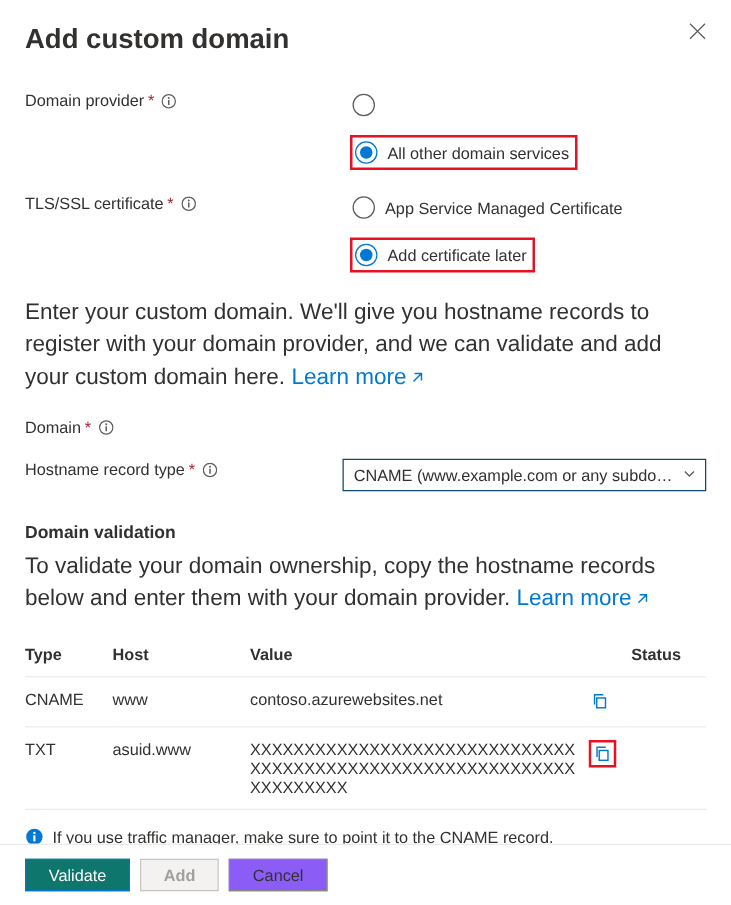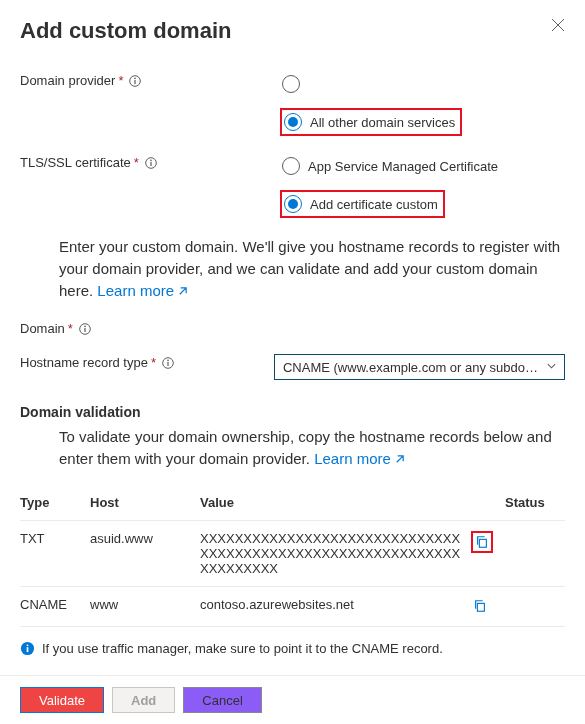--- a/index.html
+++ b/index.html
@@ -30,21 +30,21 @@
     width: 18px; height: 18px; border-radius: 50%;
     border: 1px solid #605e5c; margin-right: 8px;
     display: inline-flex; align-items: center; justify-content: center;
     flex-shrink: 0;
   }
   .radio-outer.checked { border-color: #0078d4; }
   .radio-inner { width: 10px; height: 10px; border-radius: 50%; background: #0078d4; }
   .radio-label { font-size: 13px; }
   .hl { border: 2px solid #e81123; display: inline-flex; }
 
-  .desc { font-size: 15px; line-height: 1.45; color: #323130; margin-bottom: 18px; margin-left: 39px; }
+  .desc { font-size: 18px; line-height: 1.45; color: #323130; margin-bottom: 18px; }
   a.link { color: #0078d4; text-decoration: none; }
   .ext-icon { display: inline-block; margin-left: 3px; vertical-align: -1px; }
   .ext-icon svg { width: 11px; height: 11px; }
 
   .text-input {
     width: 100%; height: 26px; border: 1px solid #605e5c;
     padding: 0 8px; font-size: 13px; font-family: inherit;
     outline: none;
   }
   .input-hl { border: 2px solid #e81123; padding: 0; }
@@ -82,21 +82,21 @@
 
   .footer {
     position: absolute; left: 0; right: 0; bottom: 0;
     border-top: 1px solid #edebe9;
     padding: 11px 20px; display: flex; gap: 8px; background: #fff;
   }
   button.btn {
     height: 26px; padding: 0 18px; font-size: 13px; font-family: inherit;
     border: 1px solid #8a8886; background: #8b5cf6; color: #323130; cursor: pointer;
   }
-  button.primary { background: #ef4444; border-color: #0078d4; color: #fff; }
+  button.primary { background: #0f766e; border-color: #0078d4; color: #fff; }
   button.disabled { color: #a19f9d; border-color: #c8c6c4; background: #f3f2f1; cursor: default; font-weight: bold; }
 </style>
 </head>
 <body>
 
 <div class="header">
   <h1>Add custom domain</h1>
   <span class="close-x">
     <svg viewBox="0 0 14 14">
         <path d="M1 1 L13 13 M13 1 L1 13" fill="none"></path>
@@ -146,21 +146,21 @@
   <div class="field-col">
     <div class="radio-row">
       <span class="radio-outer"></span>
       <span class="radio-label">App Service Managed Certificate</span>
     </div>
     <span class="hl">
       <div class="radio-row">
         <span class="radio-outer checked">
             <span class="radio-inner"></span>
           </span>
-        <span class="radio-label">Add certificate custom</span>
+        <span class="radio-label">Add certificate later</span>
       </div>
     </span>
   </div>
 </div>
 
 <p class="desc">
   <span>Enter your custom domain. We'll give you hostname records to register with your domain provider, and we can validate and add your custom domain here. </span><a class="link" href="#"><span>Learn more</span><span class="ext-icon"><svg viewBox="0 0 12 12">
           <path d="M4 2 H10 V8 M10 2 L3 9" fill="none" stroke="#0078d4" stroke-width="1.3"></path>
         </svg></span></a>
 </p>
@@ -214,48 +214,48 @@
   <thead>
     <tr>
       <th style="width:70px;">Type</th>
       <th style="width:110px;">Host</th>
       <th>Value</th>
       <th class="copy-cell"></th>
       <th style="width:60px;">Status</th>
     </tr>
   </thead>
   <tbody>
+    <tr>
+      <td>CNAME</td>
+      <td>www</td>
+      <td>contoso.azurewebsites.net</td>
+      <td class="copy-cell">
+        <span class="copy-btn">
+          <svg viewBox="0 0 16 16">
+              <rect x="5" y="5" width="8" height="9" fill="none" stroke="#0078d4" stroke-width="1.3"></rect>
+              <path d="M3 11 V2 H11" fill="none" stroke="#0078d4" stroke-width="1.3"></path>
+            </svg>
+        </span>
+      </td>
+      <td></td>
+    </tr>
     <tr>
       <td>TXT</td>
       <td>asuid.www</td>
       <td>XXXXXXXXXXXXXXXXXXXXXXXXXXXXXXXXXXXXXXXXXXXXXXXXXXXXXXXXXXXXXXXXXXXXX</td>
       <td class="copy-cell">
         <span class="copy-btn hl">
           <svg viewBox="0 0 16 16">
               <rect x="5" y="5" width="8" height="9" fill="none" stroke="#0078d4" stroke-width="1.3"></rect>
               <path d="M3 11 V2 H11" fill="none" stroke="#0078d4" stroke-width="1.3"></path>
             </svg>
         </span>
       </td>
       <td></td>
     </tr>
-    <tr>
-      <td>CNAME</td>
-      <td>www</td>
-      <td>contoso.azurewebsites.net</td>
-      <td class="copy-cell">
-        <span class="copy-btn">
-          <svg viewBox="0 0 16 16">
-              <rect x="5" y="5" width="8" height="9" fill="none" stroke="#0078d4" stroke-width="1.3"></rect>
-              <path d="M3 11 V2 H11" fill="none" stroke="#0078d4" stroke-width="1.3"></path>
-            </svg>
-        </span>
-      </td>
-      <td></td>
-    </tr>
   </tbody>
 </table>
 
 <div class="note-row">
   <span class="info-blue">
     <svg viewBox="0 0 16 16">
         <circle cx="8" cy="8" r="7" fill="#0078d4"></circle>
         <circle cx="8" cy="4.6" r="1" fill="#fff"></circle>
         <rect x="7.1" y="6.6" width="1.8" height="5.2" fill="#fff"></rect>
       </svg>

